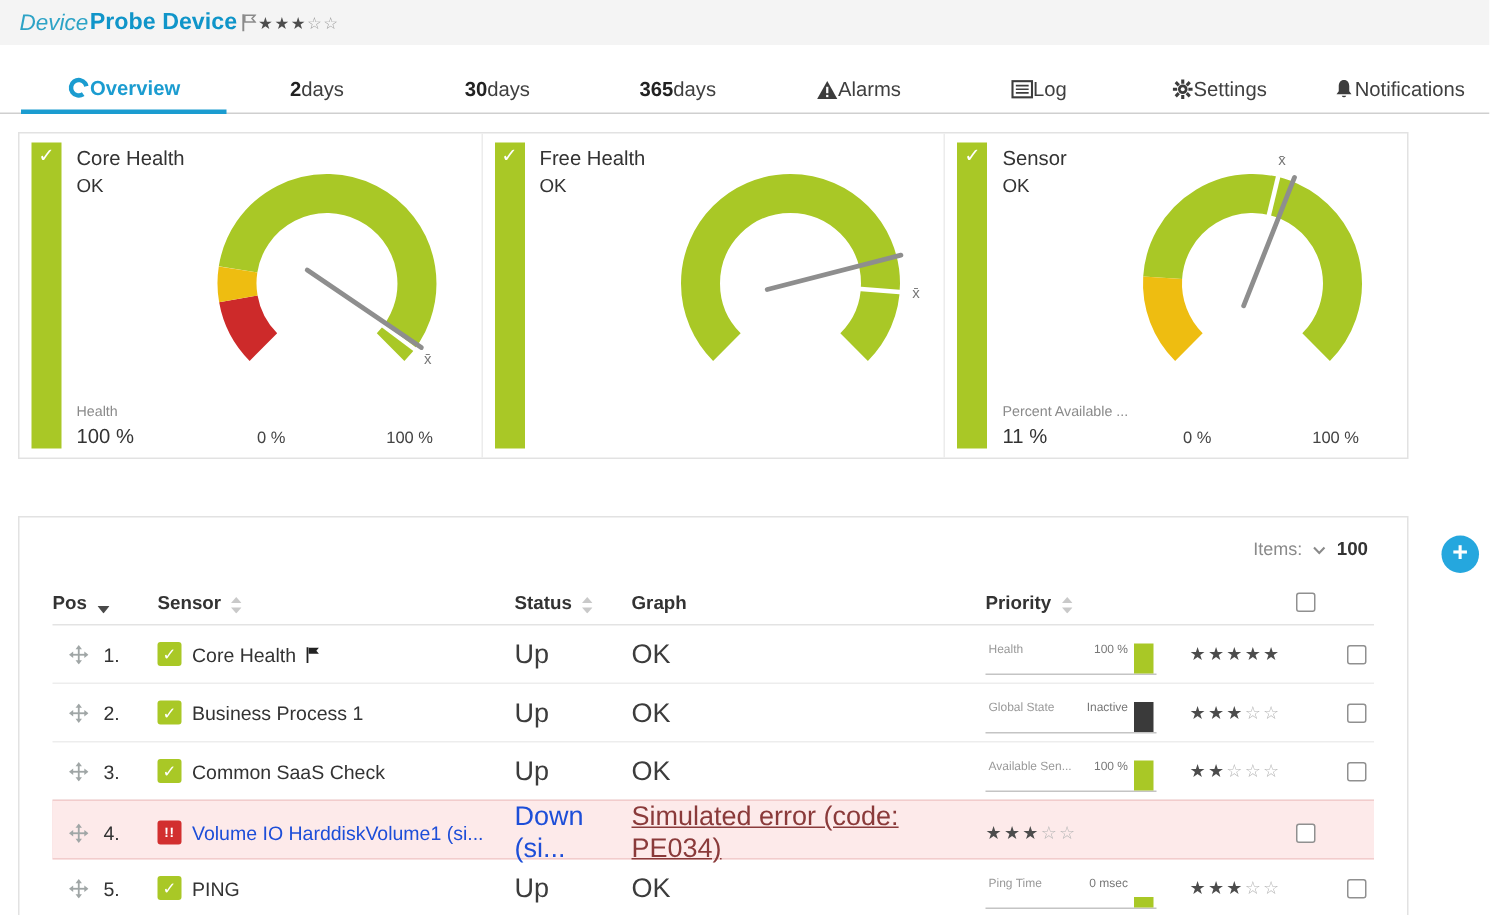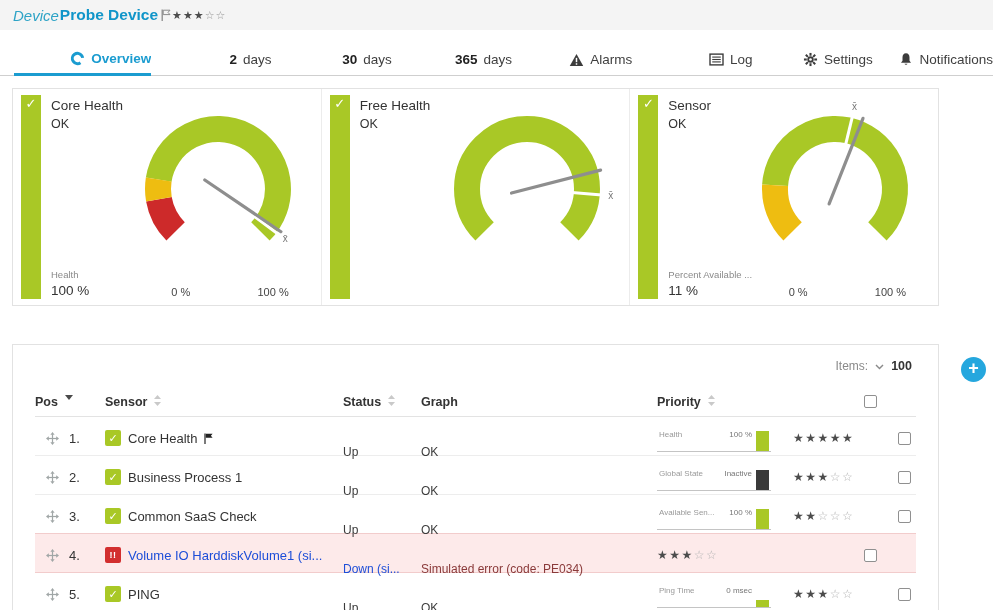--- a/index.html
+++ b/index.html
@@ -8,21 +8,21 @@
   
   .topbar{height:30px;background:#f4f4f4;display:flex;align-items:center;padding-left:13px;gap:1px;}
   .device-type{font-style:italic;font-size:15px;color:#2da3c6;}
   .device-name{font-weight:bold;font-size:15.5px;color:#1095c9;}
   .topflag{display:flex;margin-left:2px;}
   .stars{font-size:11px;letter-spacing:1px;}
   .sf{color:#4c4c4c;}
   .se{color:#9a9a9a;}
   
   .tabs{margin-top:13px;display:flex;border-bottom:1px solid #cfcfcf;padding-left:14px;height:33px;}
-  .tab{width:128px;display:flex;align-items:center;justify-content:flex-end;gap:6px;
+  .tab{width:128px;display:flex;align-items:center;justify-content:center;
        font-size:13.5px;color:#3f3f3f;cursor:pointer;height:33px;white-space:nowrap;overflow:hidden;}
   .tab .tnum{font-weight:bold;color:#222;}
   .tab.active{width:146px;color:#1b9cd0;border-bottom:3px solid #1b9cd0;font-weight:bold;}
   .ticon{display:flex;flex:none;}
   
   .panel{border:1px solid #e2e2e2;background:#fff;}
   .gauges{margin:12px 54px 0 12px;height:218px;display:flex;position:relative;}
   .gauge-col{flex:1;position:relative;border-right:1px solid #ececec;}
   .gauge-col:last-child{border-right:none;}
   .vbar{position:absolute;left:8px;top:6px;bottom:6px;width:20px;background:#a9c826;}
@@ -36,35 +36,35 @@
   .gcv{font-size:13.5px;color:#333;margin-top:3px;}
   .gmin{font-size:11px;color:#444;justify-self:center;}
   .gmax{font-size:11px;color:#444;justify-self:end;padding-right:22px;}
   
   .table-panel{margin:38px 54px 0 12px;position:relative;padding:0 22px;}
   .items-row{height:42px;display:flex;align-items:center;justify-content:flex-end;gap:7px;
              font-size:12px;color:#8a8a8a;cursor:pointer;padding-right:4px;}
   .items-row b{color:#333;font-size:12.5px;}
   .thead{display:grid;grid-template-columns:70px 238px 78px 236px 136px 84px 34px;
          align-items:center;height:30px;font-size:12.5px;font-weight:bold;color:#333;border-bottom:1px solid #e3e3e3;}
-  .th{display:flex;align-items:flex-start;gap:7px;}
+  .th{display:flex;align-items:flex-end;gap:7px;}
   .trow{display:grid;grid-template-columns:34px 36px 238px 78px 236px 136px 84px 34px;
         align-items:center;height:39px;border-bottom:1px solid #ededed;font-size:13px;color:#333;cursor:pointer;}
   .c-move{display:flex;justify-content:center;}
   .c-sensor{display:flex;align-items:center;gap:7px;min-width:0;padding-right:8px;}
   .sicon{width:16px;height:16px;border-radius:2px;color:#fff;font-weight:bold;flex:none;
          display:flex;align-items:center;justify-content:center;font-size:11px;}
   .sicon.up{background:#a9c826;}
   .sicon.down{background:#d22f2f;font-size:9px;letter-spacing:0.5px;}
   .sname{white-space:nowrap;overflow:hidden;text-overflow:ellipsis;}
   .rowflag{display:flex;flex:none;}
-  .c-status,.c-message{font-size:12px;color:#3c3c3c;margin-top:28px;}
+  .c-status,.c-message{font-size:18px;color:#3c3c3c;}
   .trow.alert{background:#fdeaea;border-bottom:1px solid #f2cccc;box-shadow:0 -1px 0 #f2cccc;}
   .trow.alert .sname,.trow.alert .c-status{color:#1d4ed8;}
-  .trow.alert .c-message{color:#8a3a3a;}
+  .trow.alert .c-message{color:#8a3a3a;text-decoration:underline;}
   .mg{position:relative;width:114px;height:27px;border-bottom:1px solid #c4c4c4;}
   .mgl{position:absolute;left:2px;top:5px;font-size:8px;color:#999;white-space:nowrap;}
   .mgv{position:absolute;right:19px;top:5px;font-size:8px;color:#777;}
   .mgbar{position:absolute;right:2px;bottom:0;width:13px;display:block;}
   .c-priority{font-size:12px;letter-spacing:1.5px;white-space:nowrap;}
   .c-priority .se{color:#b5b5b5;}
   input.cb{appearance:none;-webkit-appearance:none;width:13px;height:13px;border:1px solid #909090;
            border-radius:2px;background:#fff;cursor:pointer;margin:0;}
   .c-check{display:flex;justify-content:flex-end;}
   .fab{position:absolute;right:7px;top:357px;width:25px;height:25px;border-radius:50%;background:#25a7de;

